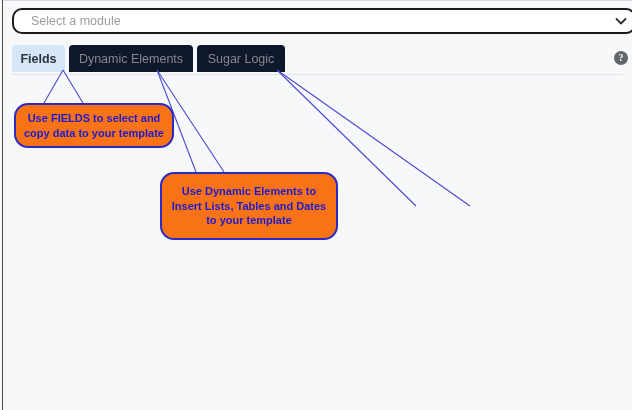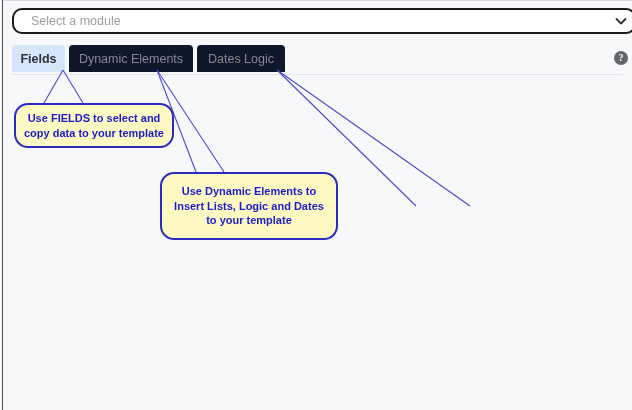--- a/index.html
+++ b/index.html
@@ -134,21 +134,21 @@
     position: absolute;
     left: 0; top: 0;
     width: 632px; height: 410px;
     pointer-events: none;
   }
 
   .callout {
     position: absolute;
     border: 2px solid #2b2bc4;
     border-radius: 14px;
-    background: #fef9c3;
+    background: #f97316;
     color: #1c1ccc;
     font-size: 11px;
     font-weight: bold;
     text-align: center;
     display: flex;
     align-items: center;
     justify-content: center;
     box-sizing: border-box;
     padding: 4px 8px;
     line-height: 1.35;
@@ -176,21 +176,21 @@
 
   <div id="tab-strip">
     <div id="tab-underline"></div>
     <div id="tab-fields" class="tab active">
       <span>Fields</span>
     </div>
     <div id="tab-dynamic" class="tab inactive">
       <span>Dynamic Elements</span>
     </div>
     <div id="tab-sugar" class="tab inactive">
-      <span>Dates Logic</span>
+      <span>Sugar Logic</span>
     </div>
   </div>
 
   <div id="help-icon">?</div>
 
   <svg id="annotation-layer" viewBox="0 0 632 410" width="632" height="410">
     <g fill="none" stroke="#4a4ad0" stroke-width="1.1">
 
       <path d="M63 70 L44 103"></path>
       <path d="M63 70 L83 103"></path>
@@ -201,17 +201,17 @@
       <path d="M277 70 L416 206"></path>
       <path d="M277 70 L470 206"></path>
     </g>
   </svg>
 
   <div id="callout-fields" class="callout">
     <span>Use FIELDS to select and copy data to your template</span>
   </div>
 
   <div id="callout-dynamic" class="callout">
-    <span>Use Dynamic Elements to Insert Lists, Logic and Dates to your template</span>
+    <span>Use Dynamic Elements to Insert Lists, Tables and Dates to your template</span>
   </div>
 
 
 </div>
 
 </body></html>

